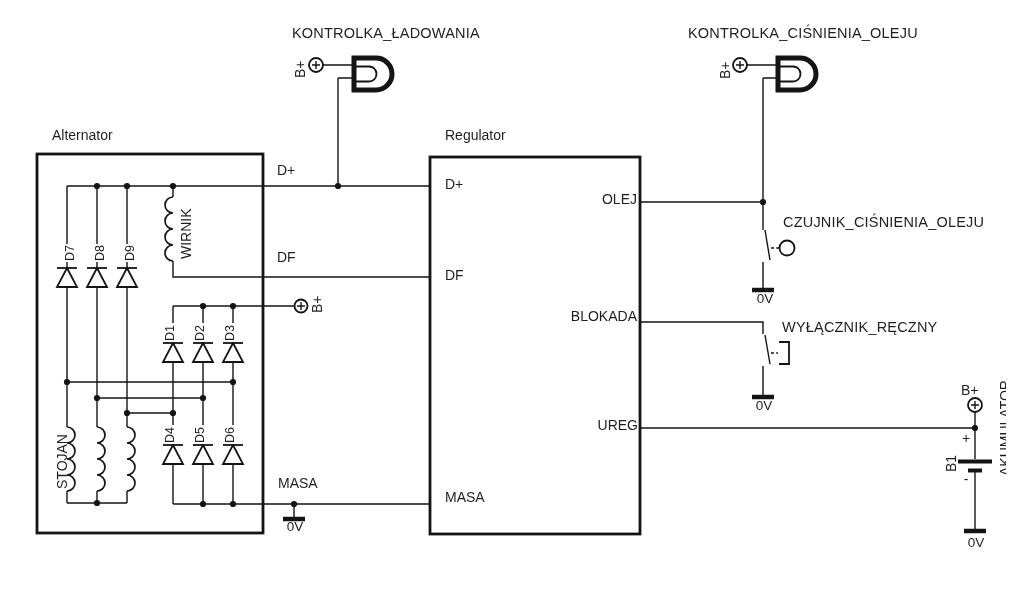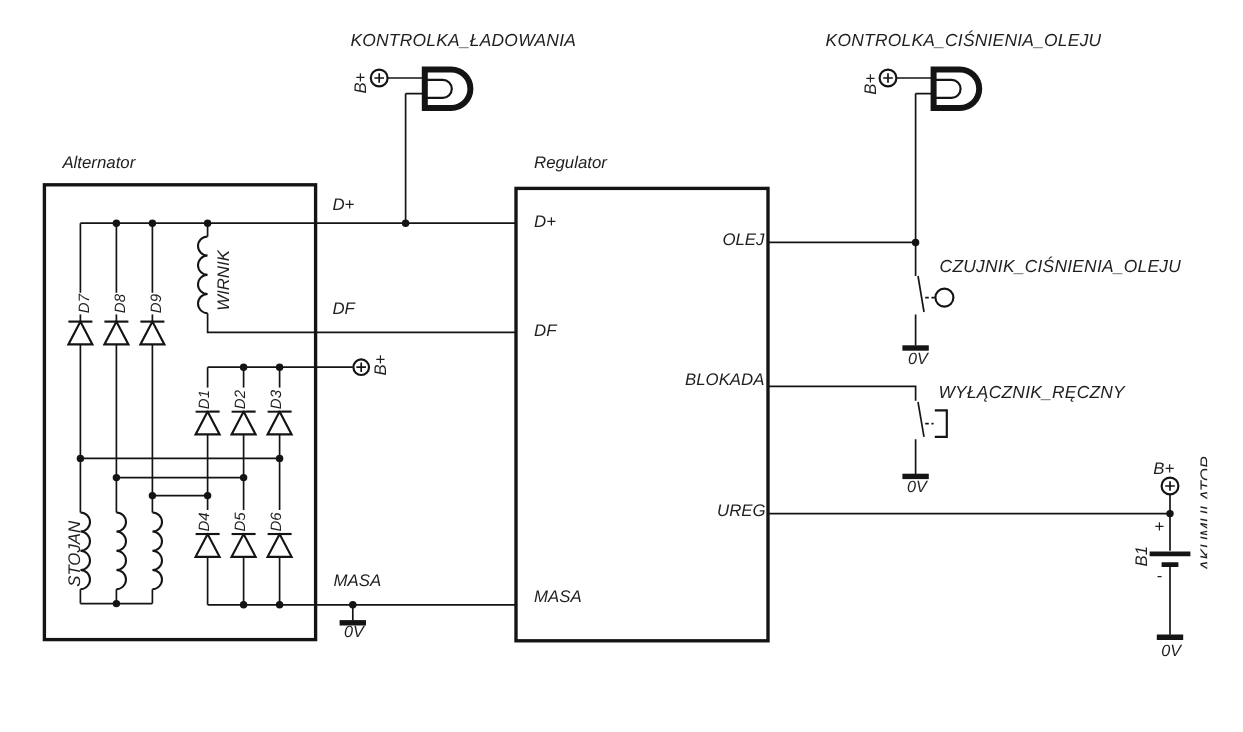--- a/index.html
+++ b/index.html
@@ -1,17 +1,17 @@
 <!DOCTYPE html>
 <html style="--line: #141414; --text: #1f1f1f; --bg: #ffffff;"><head>
 <meta charset="utf-8">
 <style>
   :root { --line:#141414; --text:#1f1f1f; --bg:#ffffff; }
   html,body { margin:0; padding:0; background:var(--bg); }
-  .stage { position:relative; width:1006px; height:610px; background:var(--bg); overflow:hidden;font-style:italic; }
+  .stage { position:relative; width:1006px; height:610px; background:var(--bg); overflow:hidden; }
   svg { position:absolute; left:0; top:0; }
   .wire   { fill:none; stroke:var(--line); stroke-width:1.4; }
   .coil   { fill:none; stroke:var(--line); stroke-width:1.7; }
   .box    { fill:none; stroke:var(--line); stroke-width:2.8; }
   .sym    { fill:none; stroke:var(--line); stroke-width:1.8; }
   .tri    { fill:#ffffff; stroke:var(--line); stroke-width:1.8; }
   .dot    { fill:var(--line); stroke:none; }
   .gnd    { fill:none; stroke:var(--line); stroke-width:4.5; }
   .plate  { fill:none; stroke:var(--line); stroke-width:4; }
   .lampO  { fill:none; stroke:var(--line); stroke-width:5; }

